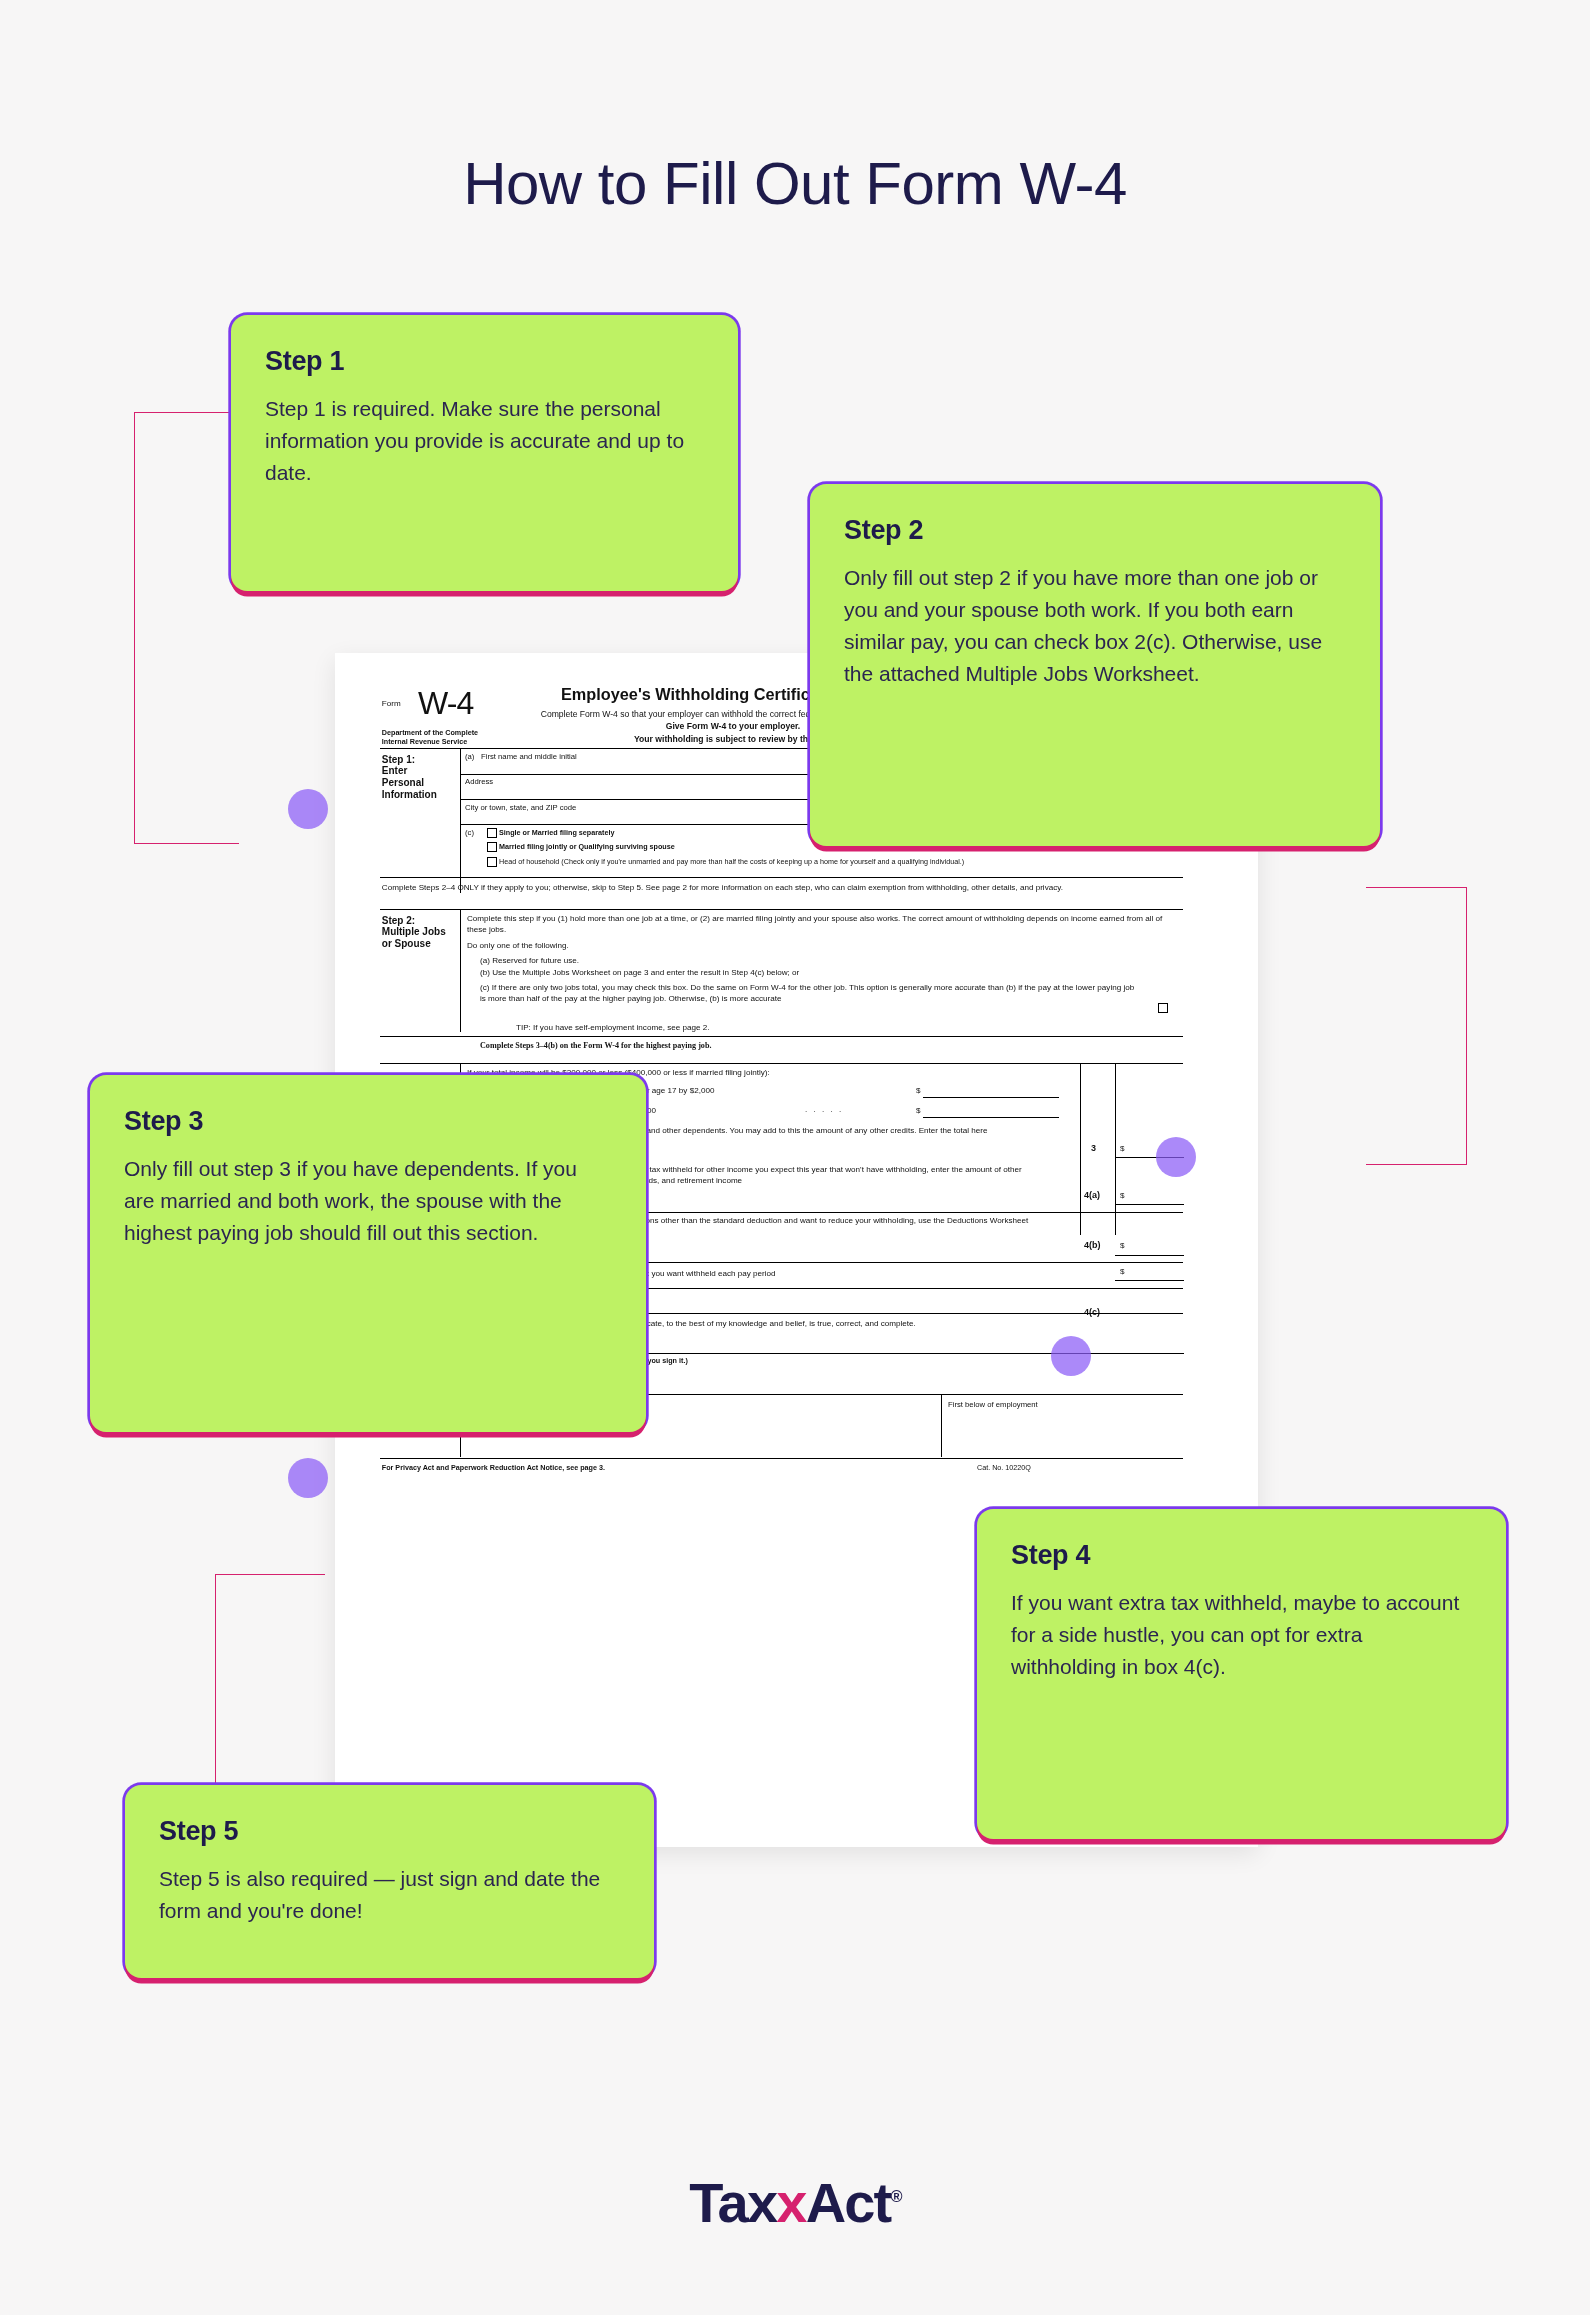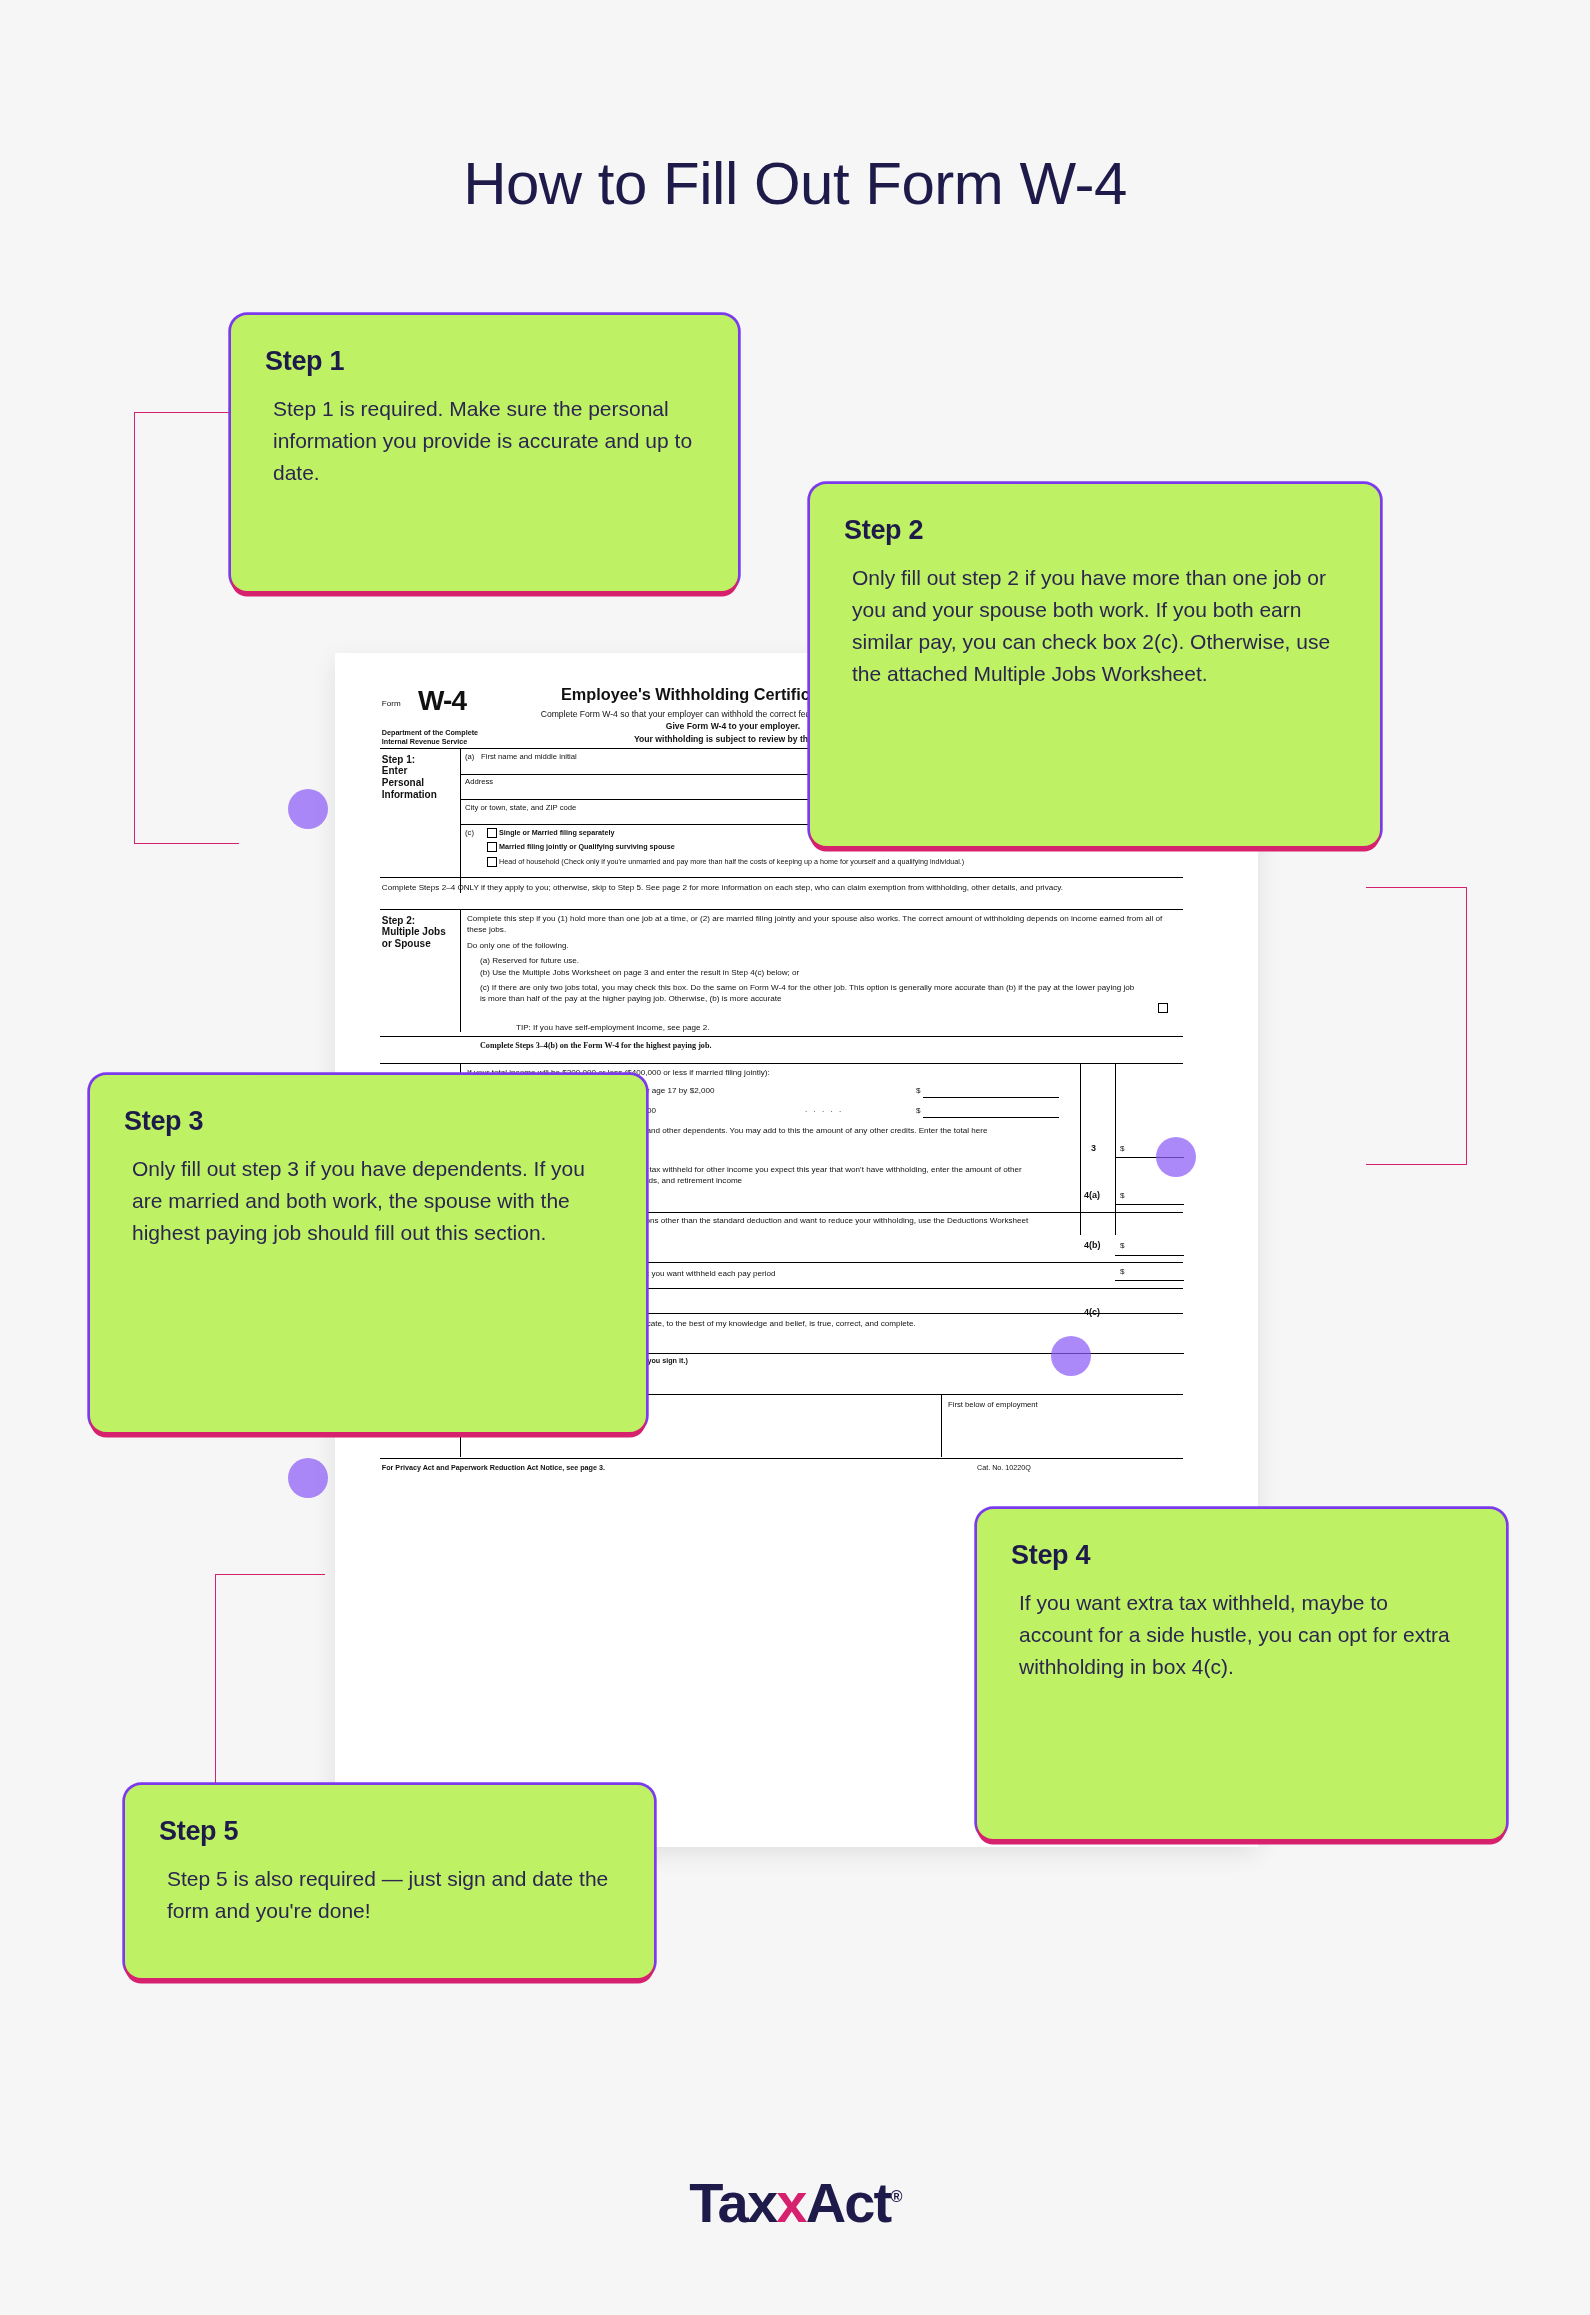--- a/index.html
+++ b/index.html
@@ -61,22 +61,22 @@
     font-family: "Liberation Sans", sans-serif;
     color: #111;
   }
   .rule { position: absolute; background: #000; }
   .rule.h { height: 0.9px; }
   .rule.v { width: 0.9px; }
 
   .w4-big {
     position: absolute;
     left: 38px; top: 9px;
-    font-size: 28px;
-    font-weight: bold;
+    font-size: 32px;
+    font-weight: normal;
     letter-spacing: -0.9px;
   }
   .w4-formlbl {
     position: absolute;
     left: 1.8px; top: 23.5px;
     font-size: 8.1px;
   }
   .w4-dept {
     position: absolute;
     left: 1.8px; top: 52px;
@@ -146,21 +146,21 @@
     box-sizing: border-box;
   }
   .callout h3 {
     margin: 0 0 16.3px 0;
     font-size: 27px;
     font-weight: bold;
     color: #1e1b4b;
     letter-spacing: -0.3px;
   }
   .callout p {
-    margin: 8px;
+    margin: 0;
     font-size: 21px;
     line-height: 32px;
     color: #2b2550;
     font-weight: 400;
   }
 
   
   .dot {
     position: absolute;
     width: 40px; height: 40px;

